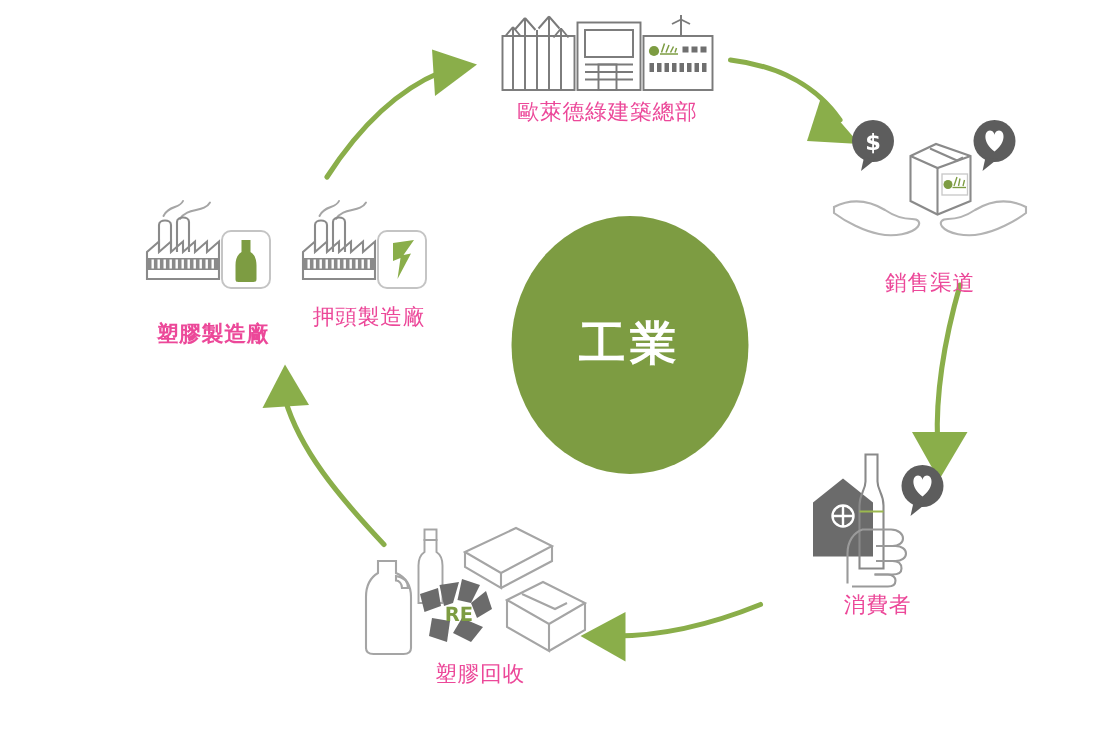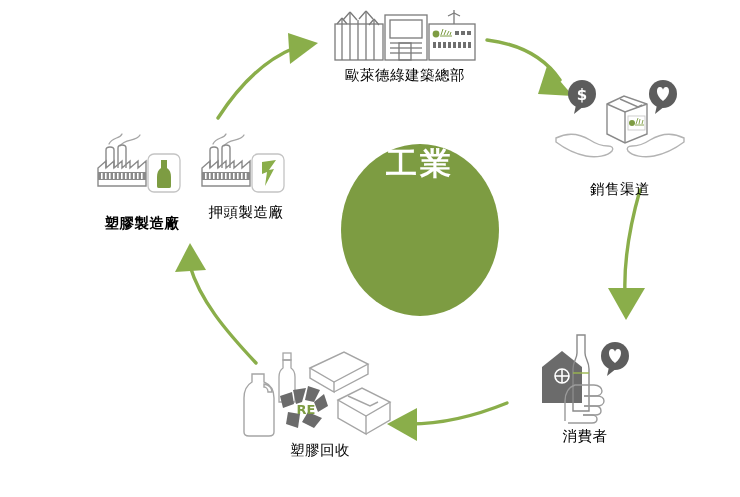--- a/index.html
+++ b/index.html
@@ -5,52 +5,52 @@
   html,body{margin:0;padding:0;background:#ffffff;}
   body{
     width:740px;height:497px;position:relative;overflow:hidden;
     font-family:"DejaVu Sans","Liberation Sans",sans-serif;
   }
   #stage{position:absolute;left:0;top:0;width:740px;height:497px;}
   #stage > svg{position:absolute;left:0;top:0;}
 
   .node{position:absolute;text-align:center;}
   .node-label{
-    color:#000000;
+    color:#ec4899;
     font-size:14.5px;
     letter-spacing:0.5px;
     white-space:nowrap;
     line-height:1.1;
   }
   .icon-wrap{display:flex;align-items:flex-end;justify-content:center;}
 
   
   #node-hq        {left:270px; top:2px;   width:270px;}
   #node-hq .node-label{margin-top:4px;}
 
   #node-sales     {left:530px; top:72px;  width:180px;}
   #node-sales .node-label{margin-top:18px;}
 
-  #node-consumer  {left:500px; top:329px; width:170px;}
+  #node-consumer  {left:500px; top:297px; width:170px;}
   #node-consumer .node-label{margin-top:2px;}
 
   #node-recycle   {left:230px; top:340px; width:180px;}
   #node-recycle .node-label{margin-top:3px;}
 
   #node-nozzle    {left:192px; top:128px; width:108px;}
   #node-nozzle .node-label{margin-top:5px;}
 
   #node-plastic   {left:88px;  top:128px; width:108px;}
   #node-plastic .node-label{margin-top:16px;font-weight:bold;}
 
   
   #center-circle{
     position:absolute;left:341px;top:144px;width:158px;height:172px;
     border-radius:50%;
-    display:flex;flex-direction:column;align-items:center;justify-content:flex-start;
+    display:flex;flex-direction:column;align-items:center;justify-content:center;
   }
   #center-circle .c-line{
     color:#ffffff;font-size:31px;font-weight:700;letter-spacing:3px;
     line-height:1.28;white-space:nowrap;
   }
 </style>
 </head>
 <body>
 
 <div id="stage">

